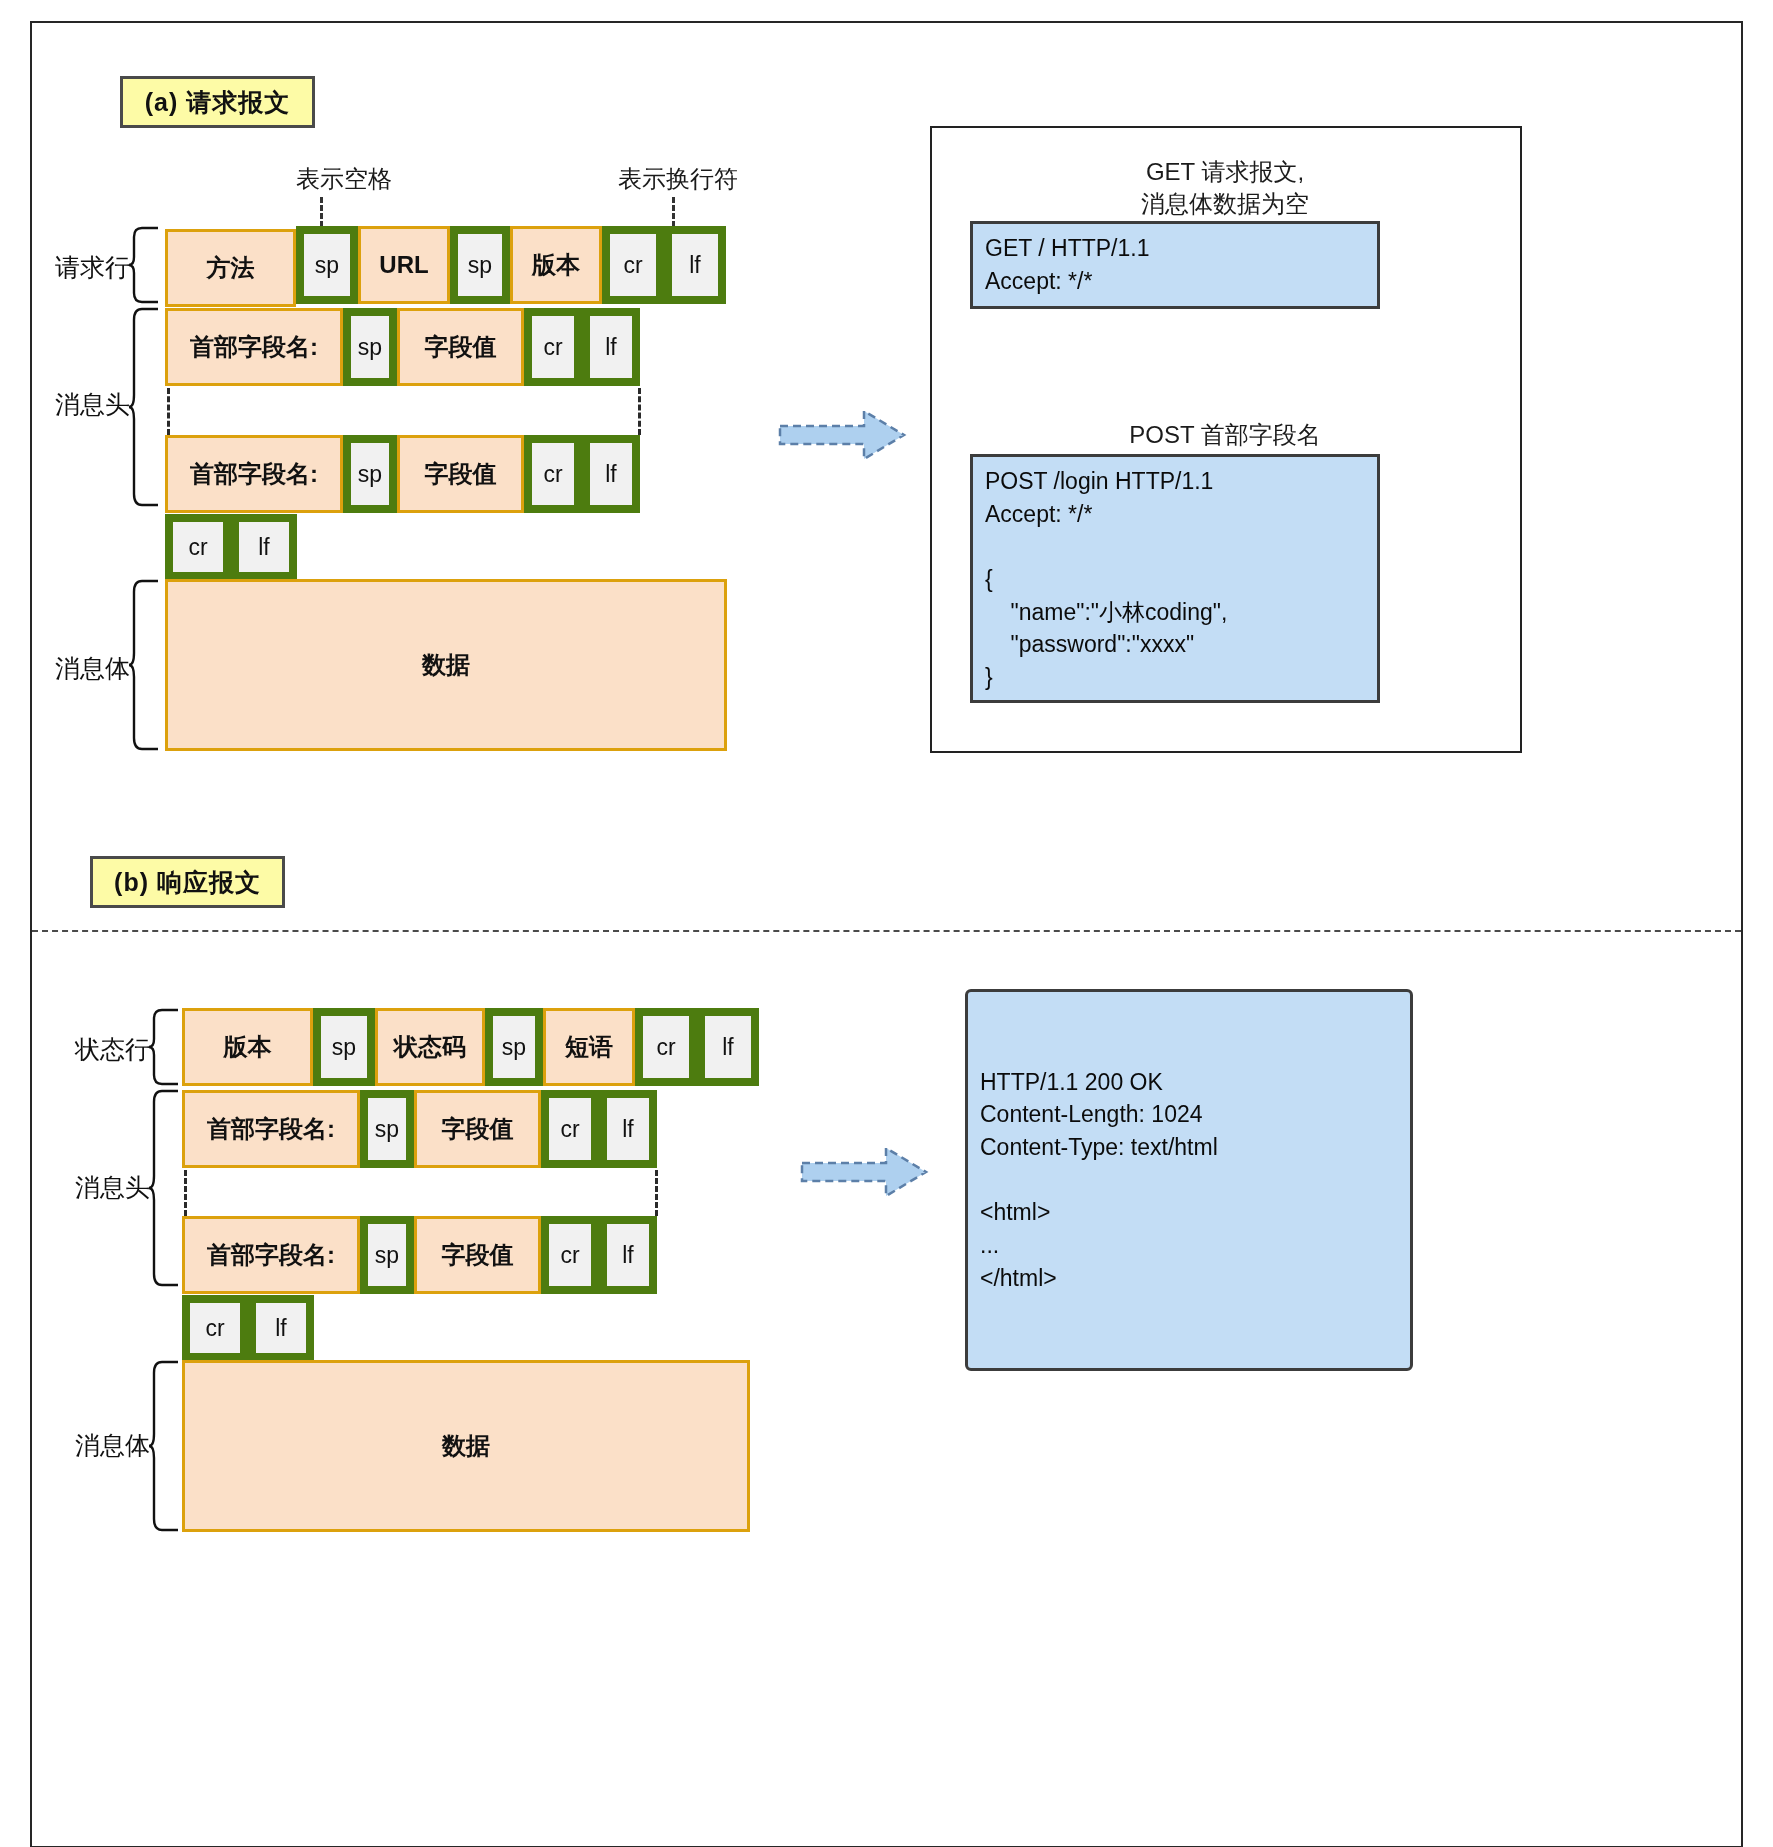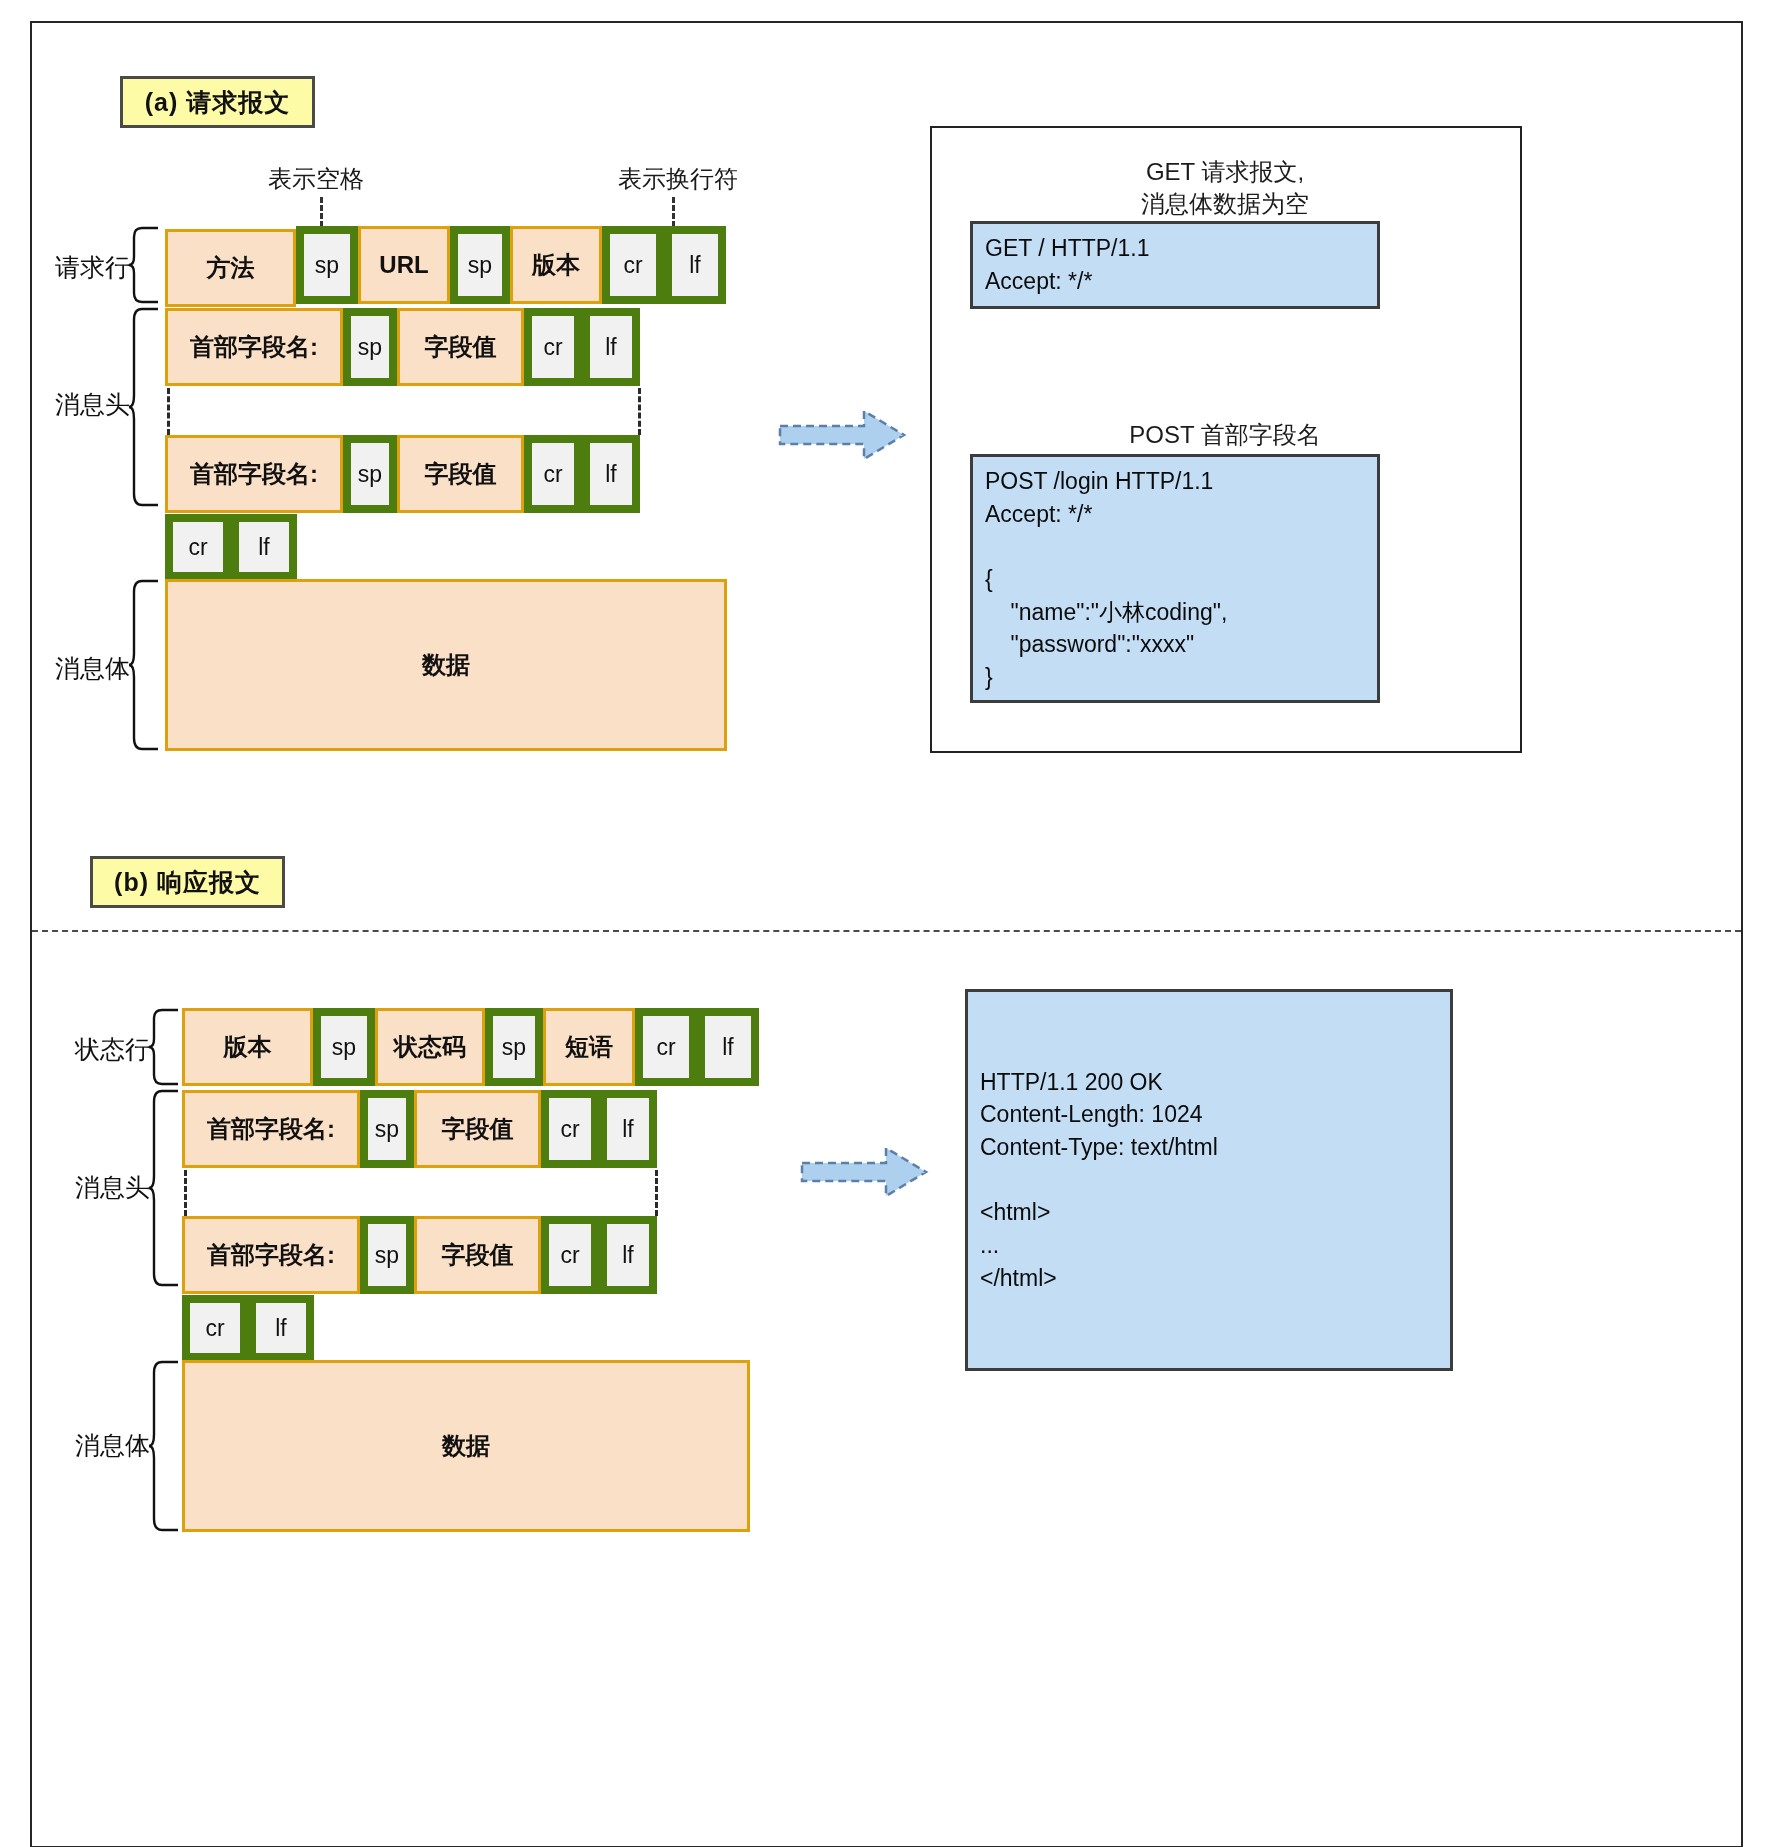--- a/index.html
+++ b/index.html
@@ -134,21 +134,21 @@
 <body>
 
 <div id="page">
   <div class="outer-frame"></div>
   <div class="divider"></div>
 
   <div class="title-chip" style="left:120px; top:65px; width:195px; height:52px;">
     <span>(a) 请求报文</span>
   </div>
 
-  <div class="callout" style="left:268px; top:152px;">表示空格</div>
+  <div class="callout" style="left:296px; top:152px;">表示空格</div>
   <div class="callout-line" style="left:320px; top:186px; height:30px;"></div>
 
   <div class="callout" style="left:618px; top:152px;">表示换行符</div>
   <div class="callout-line" style="left:672px; top:186px; height:30px;"></div>
 
   <div class="side-label" style="left:50px; top:240px; width:80px;">请求行</div>
   <div class="side-label" style="left:50px; top:377px; width:80px;">消息头</div>
   <div class="side-label" style="left:50px; top:641px; width:80px;">消息体</div>
 
   <div class="brace" style="left:128px; top:215px;">
@@ -268,20 +268,20 @@
   <div class="cell grey" style="left:248px; top:1284px; width:66px; height:66px;">lf</div>
 
   <div class="cell orange" style="left:182px; top:1349px; width:568px; height:172px;">数据</div>
 
   <div class="arrow" style="left:800px; top:1135px;">
     <svg width="130" height="52" viewBox="0 0 130 52">
       <path d="M2 17 H86 V2 L126 26 L86 50 V35 H2 Z" fill="#aed0ef" stroke="#5c7fa8" stroke-width="2.5" stroke-dasharray="8,5"></path>
     </svg>
   </div>
 
-  <div class="code-box pad-top" style="left:965px; top:978px; width:488px; height:382px; display:flex; align-items:center;">HTTP/1.1 200 OK
+  <div class="code-box pad-top" style="left:965px; top:978px; width:448px; height:382px; display:flex; align-items:center;border-radius:6px;">HTTP/1.1 200 OK
 Content-Length: 1024
 Content-Type: text/html
 
 &lt;html&gt;
 ...
 &lt;/html&gt;</div>
 </div>
 
 </body></html>

